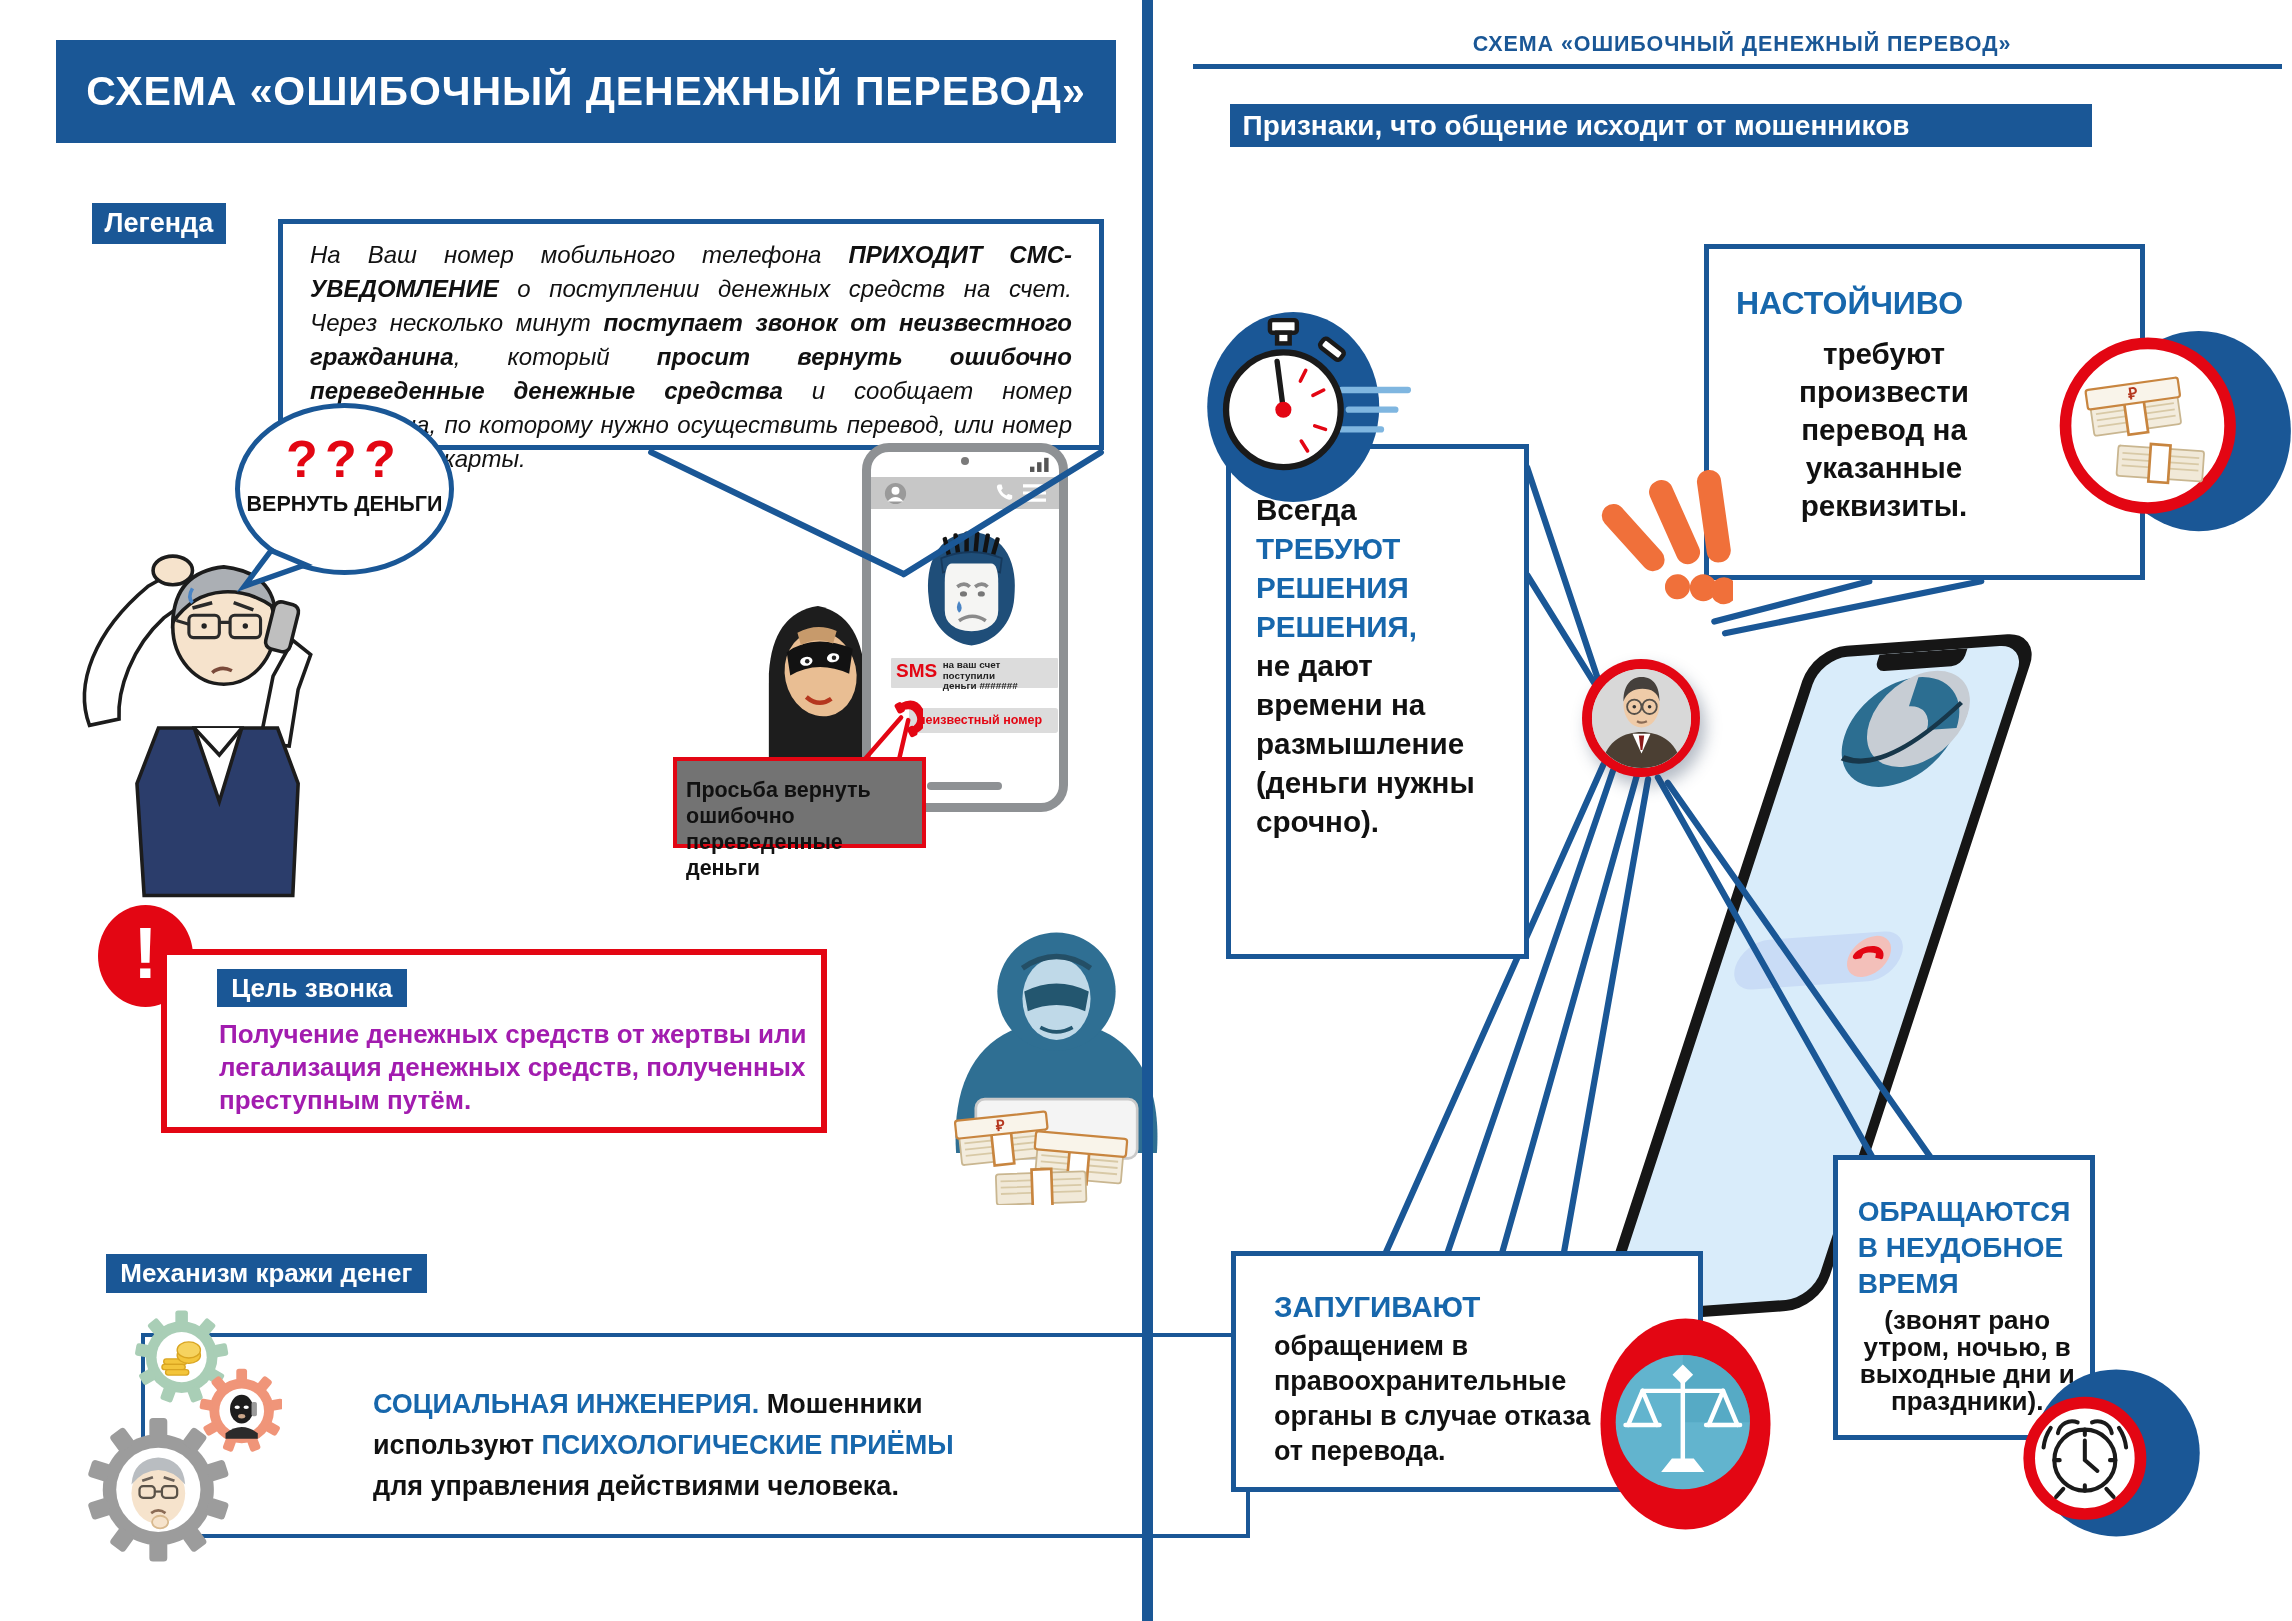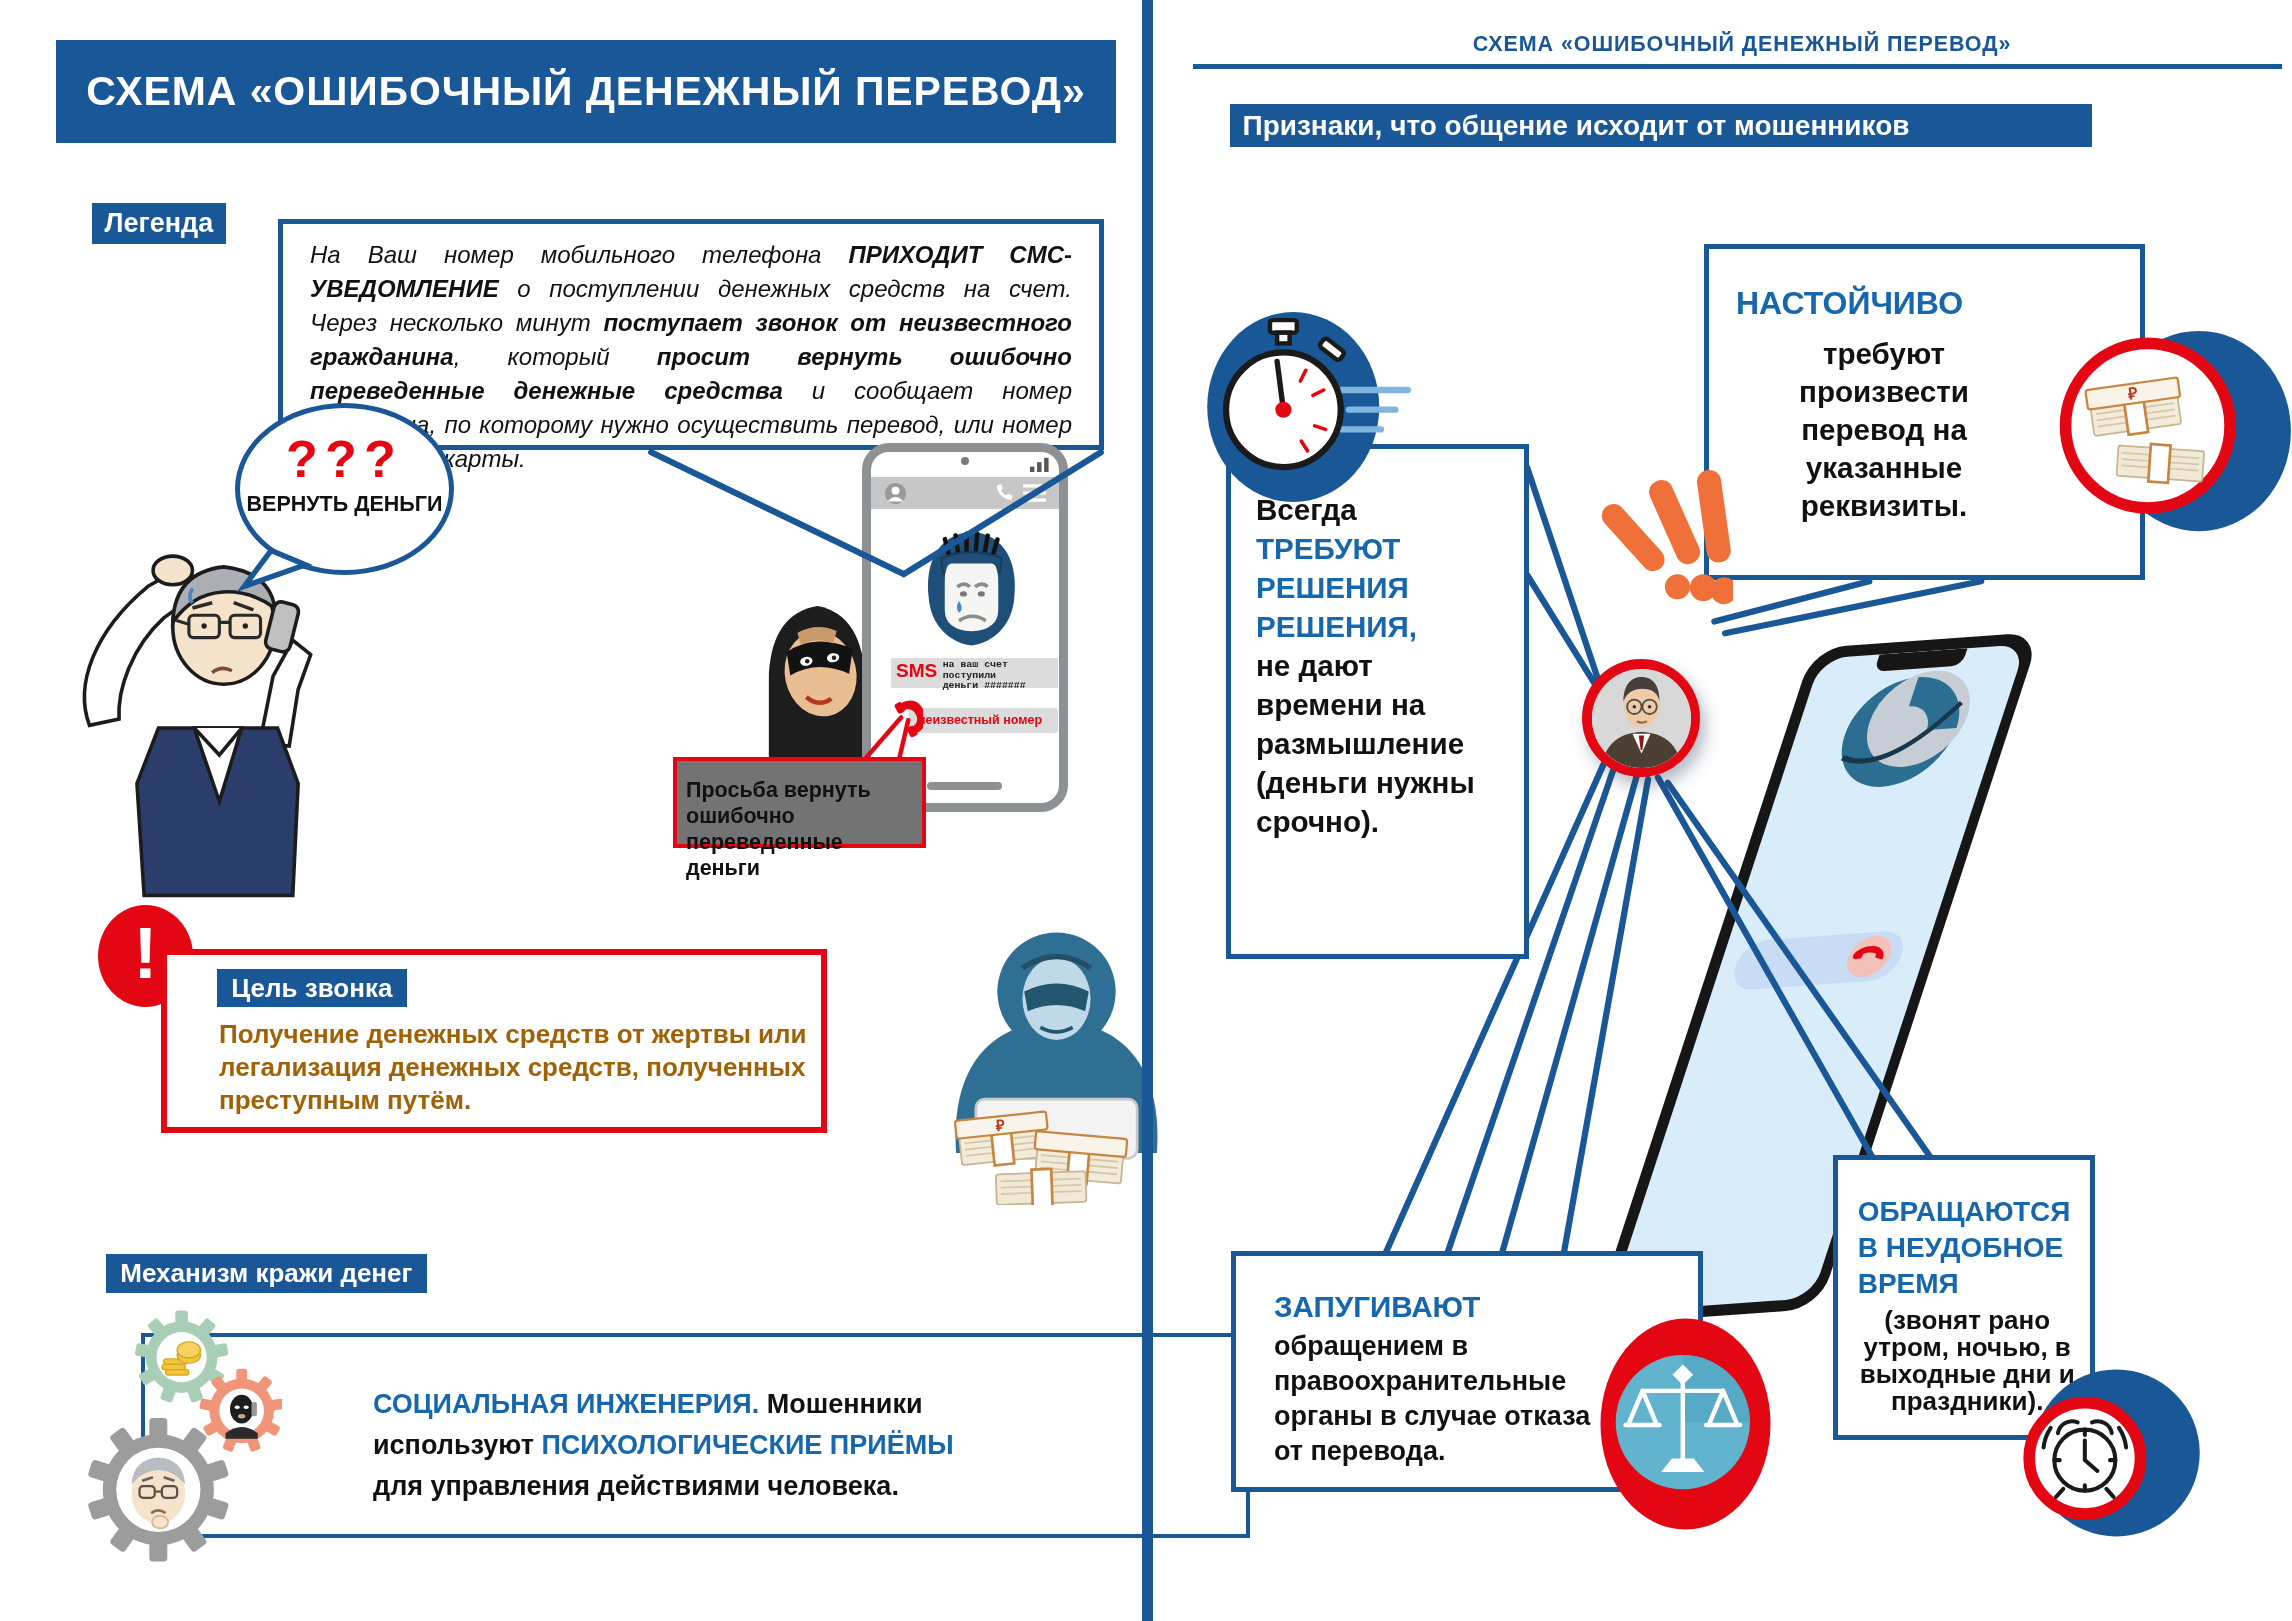--- a/index.html
+++ b/index.html
@@ -30,21 +30,21 @@
   </div>
 
   <div class="abs" style="left:98px;top:905px;width:95px;height:102px;background:#E30613;border-radius:50%;text-align:center;color:#fff;font-size:73px;font-weight:bold;line-height:95px;">
     <span>!</span>
   </div>
 
   <div class="abs" style="left:161px;top:949px;width:666px;height:184px;border:6.3px solid #E30613;background:#fff;box-sizing:border-box;">
     <div class="navybg" style="display:inline-block;margin:14.3px 0 0 50px;padding:3.6px 14.3px;font-size:26px;">
       <span>Цель звонка</span>
     </div>
-    <div style="margin:10.7px 0 0 52px;width:609px;font-size:26px;line-height:33px;font-weight:bold;color:#a16207;">Получение денежных средств от жертвы или легализация денежных средств, полученных преступным путём.</div>
+    <div style="margin:10.7px 0 0 52px;width:609px;font-size:26px;line-height:33px;font-weight:bold;color:#a21caf;">Получение денежных средств от жертвы или легализация денежных средств, полученных преступным путём.</div>
   </div>
 
   <svg class="abs" style="left:931px;top:909px;" width="251" height="296" viewBox="0 0 280 330">
     <path d="M28,272 C22,185 58,128 140,124 C222,128 258,185 252,272 Z" fill="#2F6F93"></path>
     <circle cx="140" cy="92" r="66" fill="#2F6F93"></circle>
     <ellipse cx="140" cy="100" rx="38" ry="46" fill="#BFD9E8"></ellipse>
     <path d="M104,92 q36,-18 72,0 l-4,22 q-32,-14 -64,0 Z" fill="#23566F"></path>
     <path d="M122,132 q18,10 36,0" stroke="#23566F" stroke-width="4" fill="none"></path>
     <path d="M102,66 q38,-26 76,0" stroke="#244F66" stroke-width="6" fill="none"></path>
     <rect x="50" y="212" width="180" height="66" rx="10" fill="#F4F4F4" stroke="#C9C9C9" stroke-width="3"></rect>
@@ -286,21 +286,21 @@
       <path d="M26,38 Q60,24 94,38 L92,54 Q60,42 28,54 Z" fill="#1F4E79" stroke="#16395c" stroke-width="2"></path>
       <path d="M38,44 h44 q8,0 8,22 v30 q0,22 -30,24 q-30,-2 -30,-24 v-30 q0,-22 8,-22 Z" fill="#F5F5F3"></path>
       <path d="M44,70 q8,-6 14,0 M64,70 q8,-6 14,0" stroke="#8a8a8a" stroke-width="4" fill="none"></path>
       <ellipse cx="51" cy="78" rx="4" ry="3" fill="#777"></ellipse>
         <ellipse cx="71" cy="78" rx="4" ry="3" fill="#777"></ellipse>
       <path d="M46,108 q15,-10 30,0" stroke="#8a8a8a" stroke-width="4" fill="none"></path>
       <path d="M46,86 q-5,8 0,13 q6,-4 0,-13" fill="#4a84c4"></path>
     </svg>
     <div class="abs" style="left:19.7px;top:206px;width:167px;height:30px;background:#DCDCDC;border-radius:1px;display:flex;padding:1.8px 5.4px;box-sizing:border-box;">
       <span style="color:#E30613;font-weight:bold;font-size:19px;margin-right:5.4px;">SMS</span>
-      <span style="font-size:9.9px;font-weight:bold;line-height:10.7px;color:#222;font-family:Liberation Mono, monospace;">
+      <span style="font-size:9.9px;font-weight:bold;line-height:10.7px;color:#222;">
         <span>на ваш счет поступили</span><br>
         <span>деньги #######</span>
       </span>
     </div>
     <div class="abs" style="left:38px;top:256px;width:149px;height:25px;background:#DCDCDC;border-radius:2.7px;line-height:25px;padding-left:9px;box-sizing:border-box;color:#E30613;font-weight:bold;font-size:12.5px;">
       <span>неизвестный номер</span>
     </div>
     <svg class="abs" style="left:10.7px;top:240px;" width="41" height="59" viewBox="0 0 46 66">
       <g transform="rotate(62 23 33)">
         <path d="M4,26 Q4,6 23,6 Q42,6 42,26 L34,30 Q34,16 23,16 Q12,16 12,30 Z" fill="#E30613"></path>

